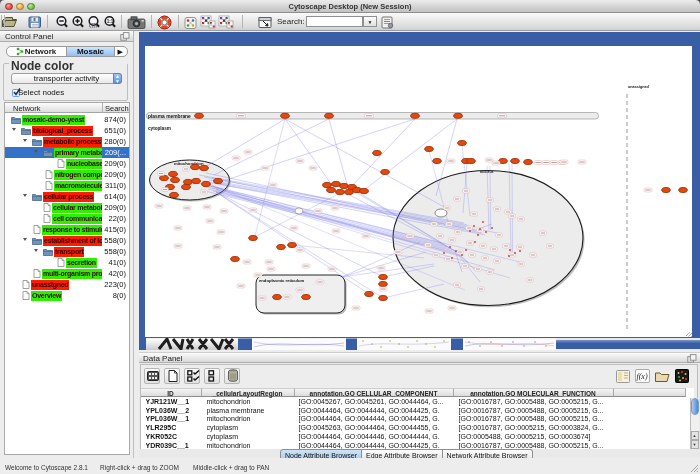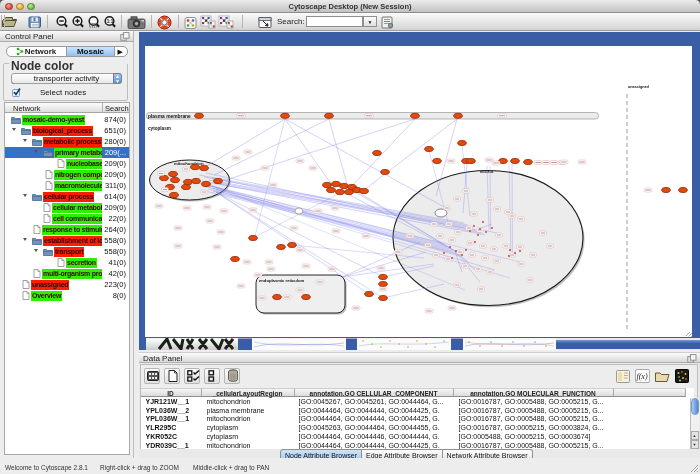--- a/index.html
+++ b/index.html
@@ -44,21 +44,21 @@
   #grp-label { position:absolute; left:5px; top:-5px; background:#ededed; padding:0 2px;
     font-size:12px; font-weight:bold; color:#333; }
   #combo { position:absolute; left:7px; top:9px; width:111px; height:11px;
     border:1px solid #9f9f9f; border-radius:3px; background:linear-gradient(#ffffff,#e8e8e8);
     font-size:8px; color:#111; line-height:10px; text-align:center; }
   #combo-btn { position:absolute; right:-1px; top:-1px; width:9px; height:11px;
     background:linear-gradient(#9fc6f5,#5a95e0); border:1px solid #7f7f7f; border-radius:0 3px 3px 0;
     color:#fff; font-size:5px; line-height:5px; text-align:center; }
   #chk { position:absolute; left:12px; top:47px; width:8px; height:8px;
     background:linear-gradient(#fdfdfd,#dfeefc); border:1px solid #6f9fd8; border-radius:1.5px; }
-  #chk-label { position:absolute; left:40px; top:46px; font-size:8px; color:#111; }
+  #chk-label { position:absolute; left:18px; top:46px; font-size:8px; color:#111; }
 
   
   #tree { position:absolute; left:4px; top:60px; width:126px; height:353px;
     background:#fff; border:1px solid #a9a9a9; }
   #tree-head { position:absolute; left:0; top:0; width:124px; height:10px;
     background:linear-gradient(#fcfcfc,#dedede); border-bottom:1px solid #a5a5a5;
     font-size:7.5px; color:#222; }
   .trow { position:absolute; left:0; width:124px; height:11px; font-size:8px; line-height:11px; white-space:nowrap; }
   .trow .cnt { position:absolute; right:3px; top:0; font-size:7.5px; color:#111; }
   .lbl { display:inline-block; height:10px; line-height:10.5px; padding:0 1px; color:#3a0800; font-weight:bold; font-size:7px; letter-spacing:-0.25px; overflow:hidden; vertical-align:top; margin-top:0.5px;}
@@ -319,21 +319,21 @@
             </svg>
             <span class="lbl lgreen abs" style="left:47px;top:0px;max-width:50px;">cell communicati</span>
             <span class="cnt" style="color:#111">22(0)</span>
           </div>
 <div class="trow" style="top:121px;">
             <svg class="abs" style="left:28px;top:1px" width="8" height="9" viewBox="0 0 8 9">
               <path d="M1 0.5 L5 0.5 L7 2.5 L7 8.5 L1 8.5 Z" fill="#fdfdfd" stroke="#8a8a8a" stroke-width="0.8"></path>
               <path d="M5 0.5 L5 2.5 L7 2.5" fill="none" stroke="#8a8a8a" stroke-width="0.7"></path>
             </svg>
             <span class="lbl lgreen abs" style="left:37px;top:0px;max-width:60px;">response to stimulu</span>
-            <span class="cnt" style="color:#111">264(0)</span>
+            <span class="cnt" style="color:#111">415(0)</span>
           </div>
 <div class="trow" style="top:132px;">
             <span class="arr abs" style="left:18px;top:4px;"></span>
             <svg class="abs" style="left:27px;top:2px" width="10" height="8" viewBox="0 0 10 8">
               <path d="M0.5 1.5 L3.5 1.5 L4.5 2.5 L9.5 2.5 L9.5 7.5 L0.5 7.5 Z" fill="#6f94bb" stroke="#47688e" stroke-width="0.8"></path>
               <path d="M0.5 3.5 L9.5 3.5" stroke="#41638a" stroke-width="0.6"></path>
             </svg>
             <span class="lbl lred abs" style="left:38px;top:0px;max-width:59px;">establishment of loc</span>
             <span class="cnt" style="color:#111">558(0)</span>
           </div>

